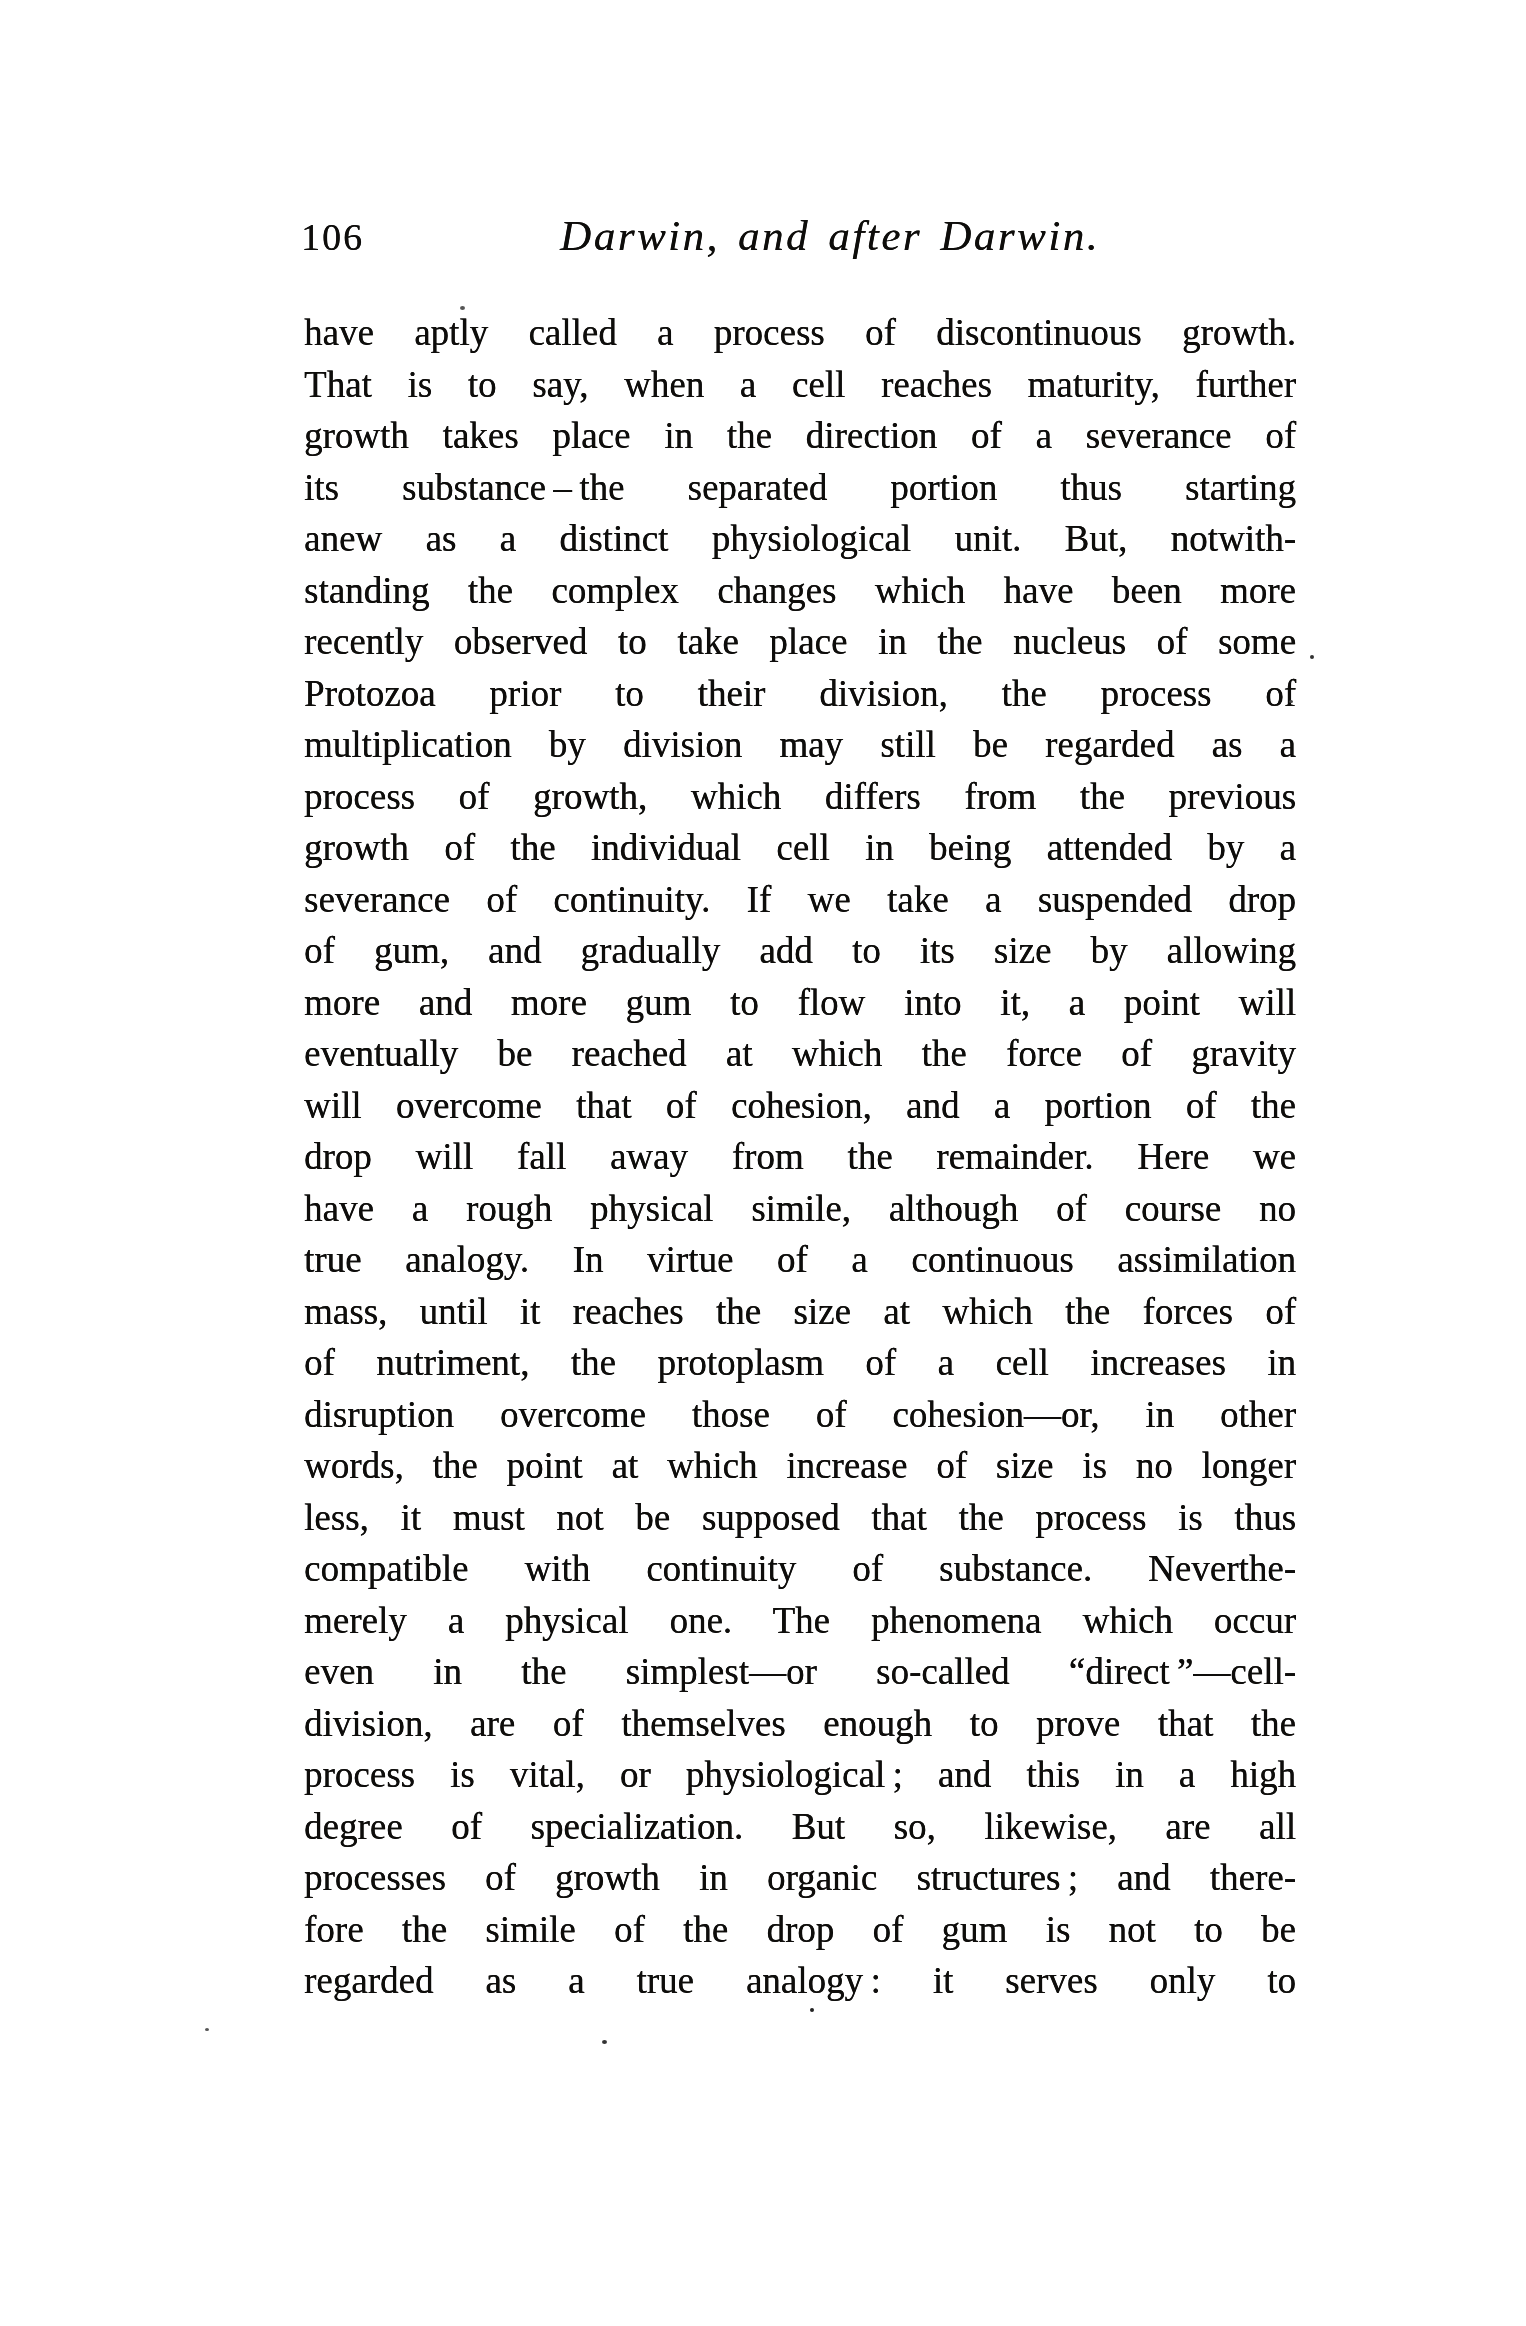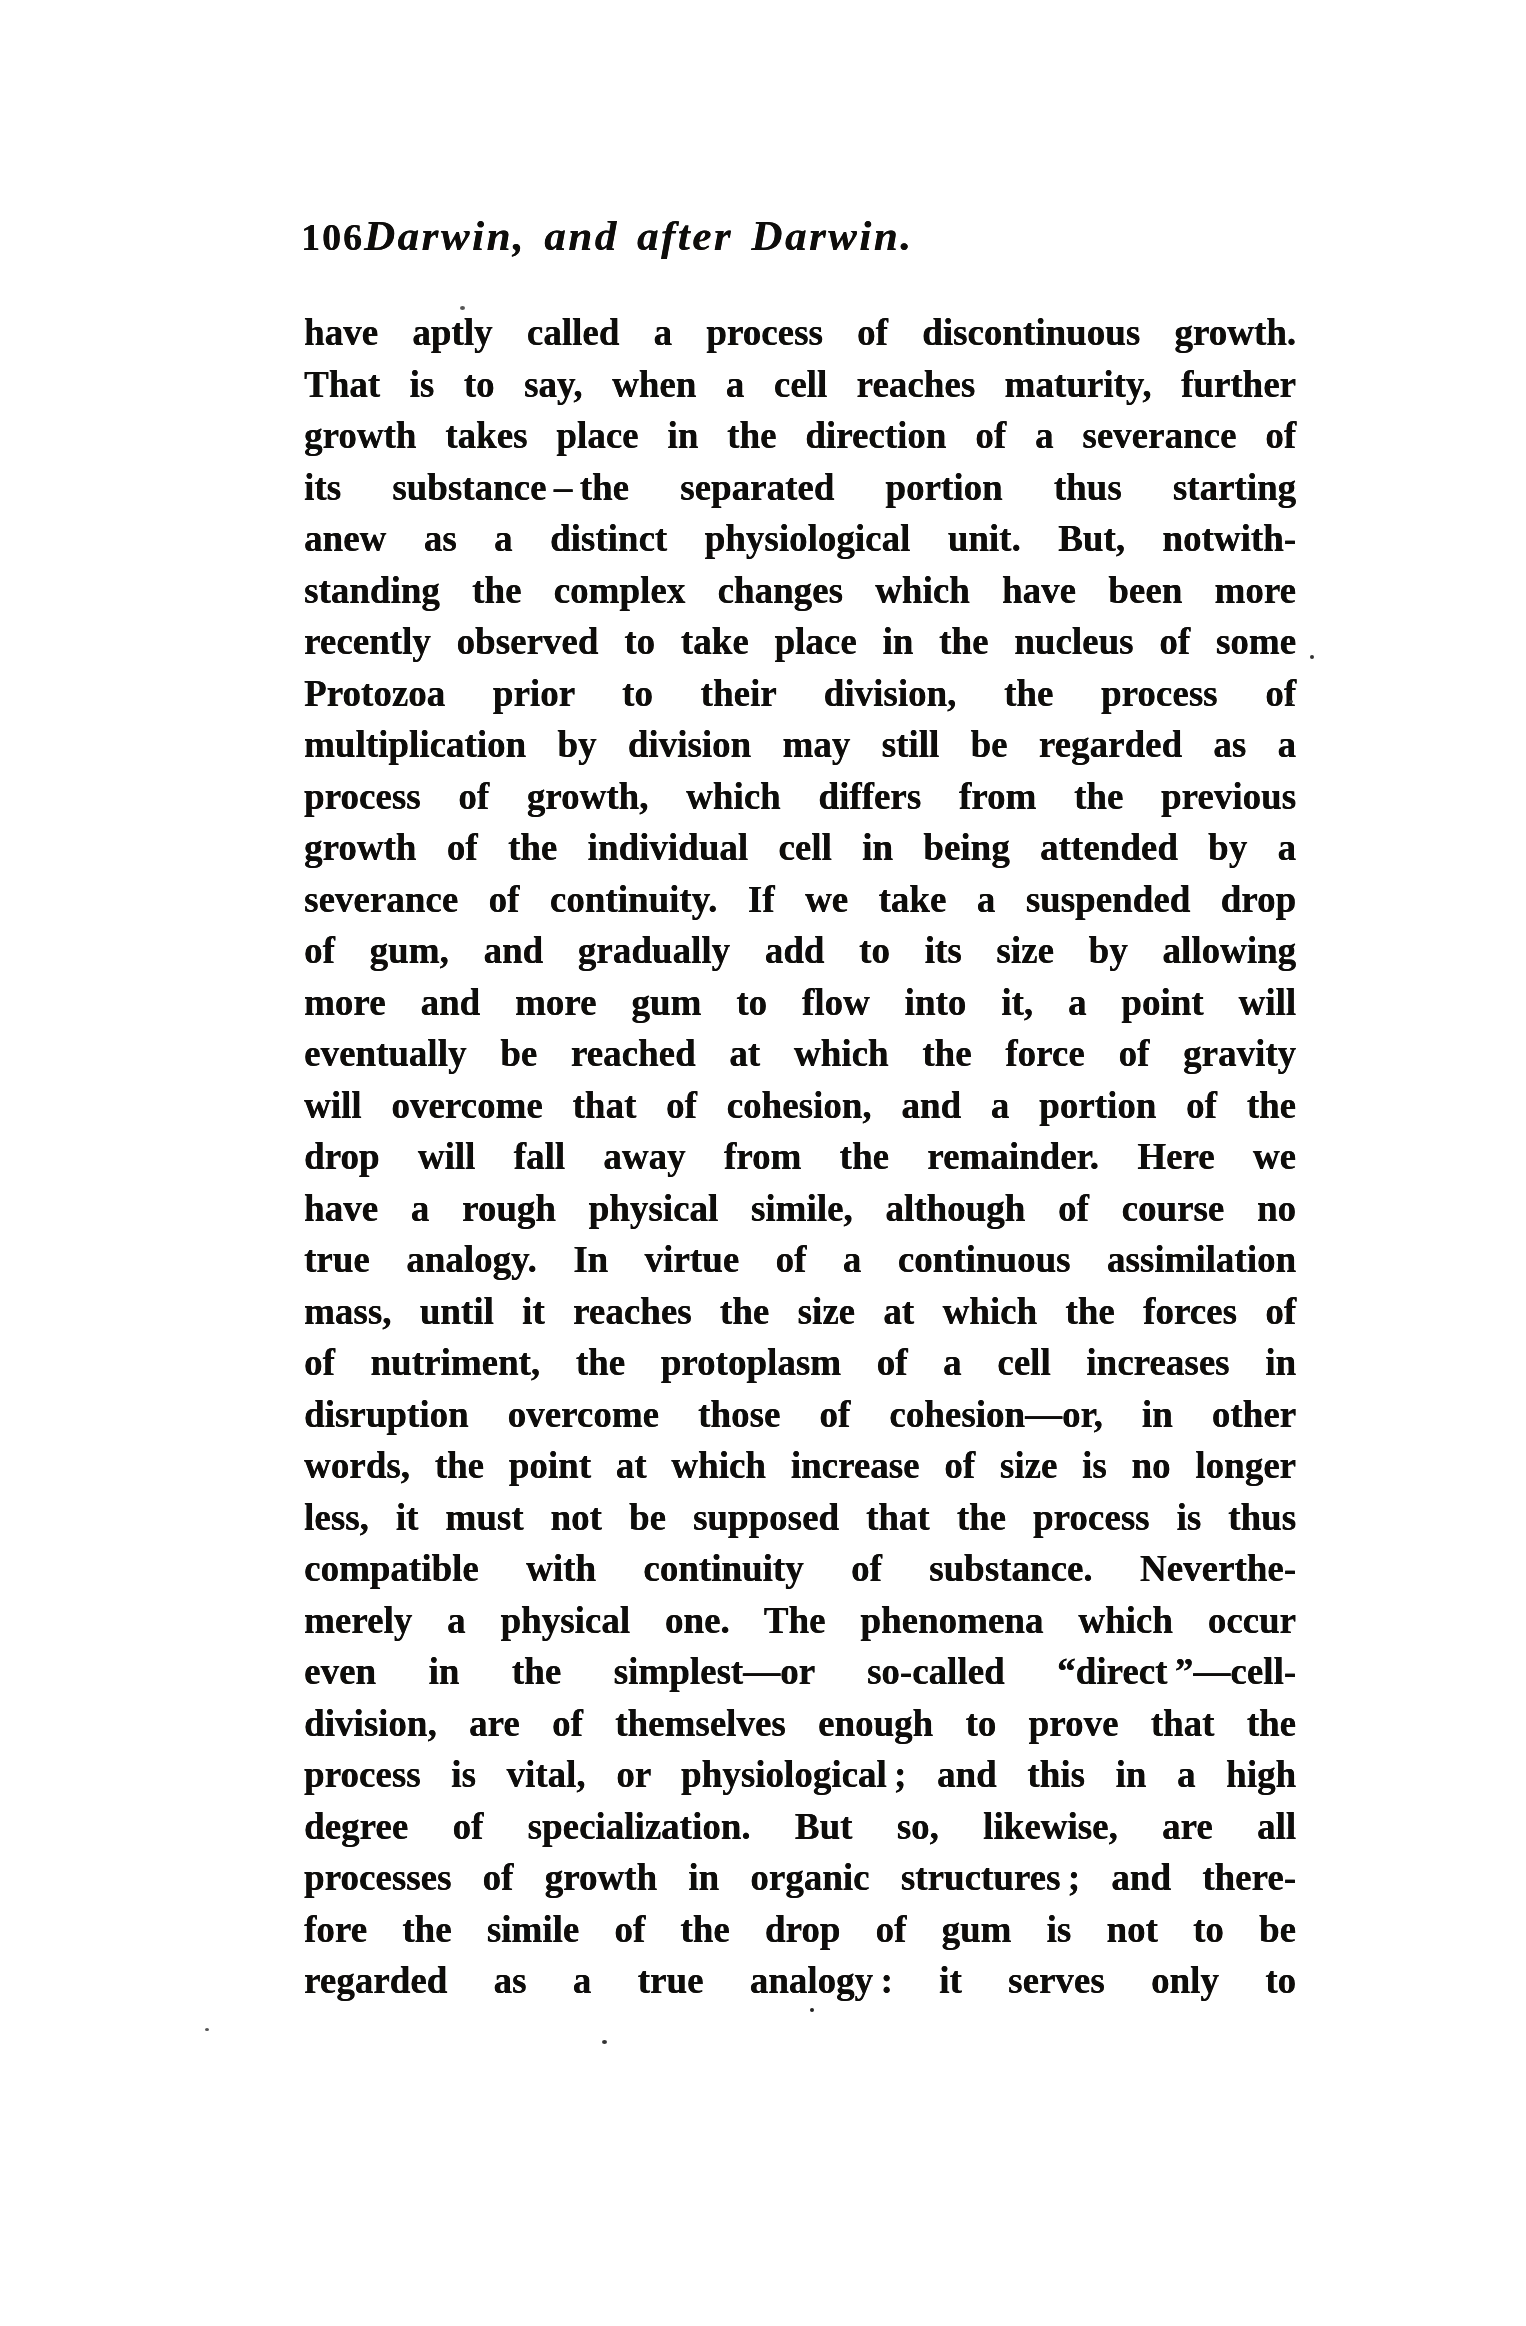--- a/index.html
+++ b/index.html
@@ -8,40 +8,39 @@
     background: #ffffff;
   }
   .page {
     position: relative;
     width: 1500px;
     height: 2326px;
     background: var(--paper, #ffffff);
     color: var(--ink, #0e0d0b);
     font-family: "Liberation Serif", "DejaVu Serif", serif;
     overflow: hidden;
-    font-weight: bold;
   }
   .running-header {
     position: absolute;
     top: 212px;
     left: 296px;
     width: 1000px;
     display: flex;
     align-items: baseline;
     line-height: 1.1;
   }
   .pagenum {
     font-size: 38px;
     letter-spacing: 2px;
     padding-left: 5px;
     text-shadow: 0.25px 0 0 currentColor;
   }
   .running-title {
     flex: 1;
-    text-align: left;
+    text-align: center;
     font-style: italic;
     font-size: 43px;
     letter-spacing: 2.5px;
     word-spacing: 5px;
     text-shadow: 0.25px 0 0 currentColor;
   }
   .body-text {
     position: absolute;
     top: 307px;
     left: 296px;

